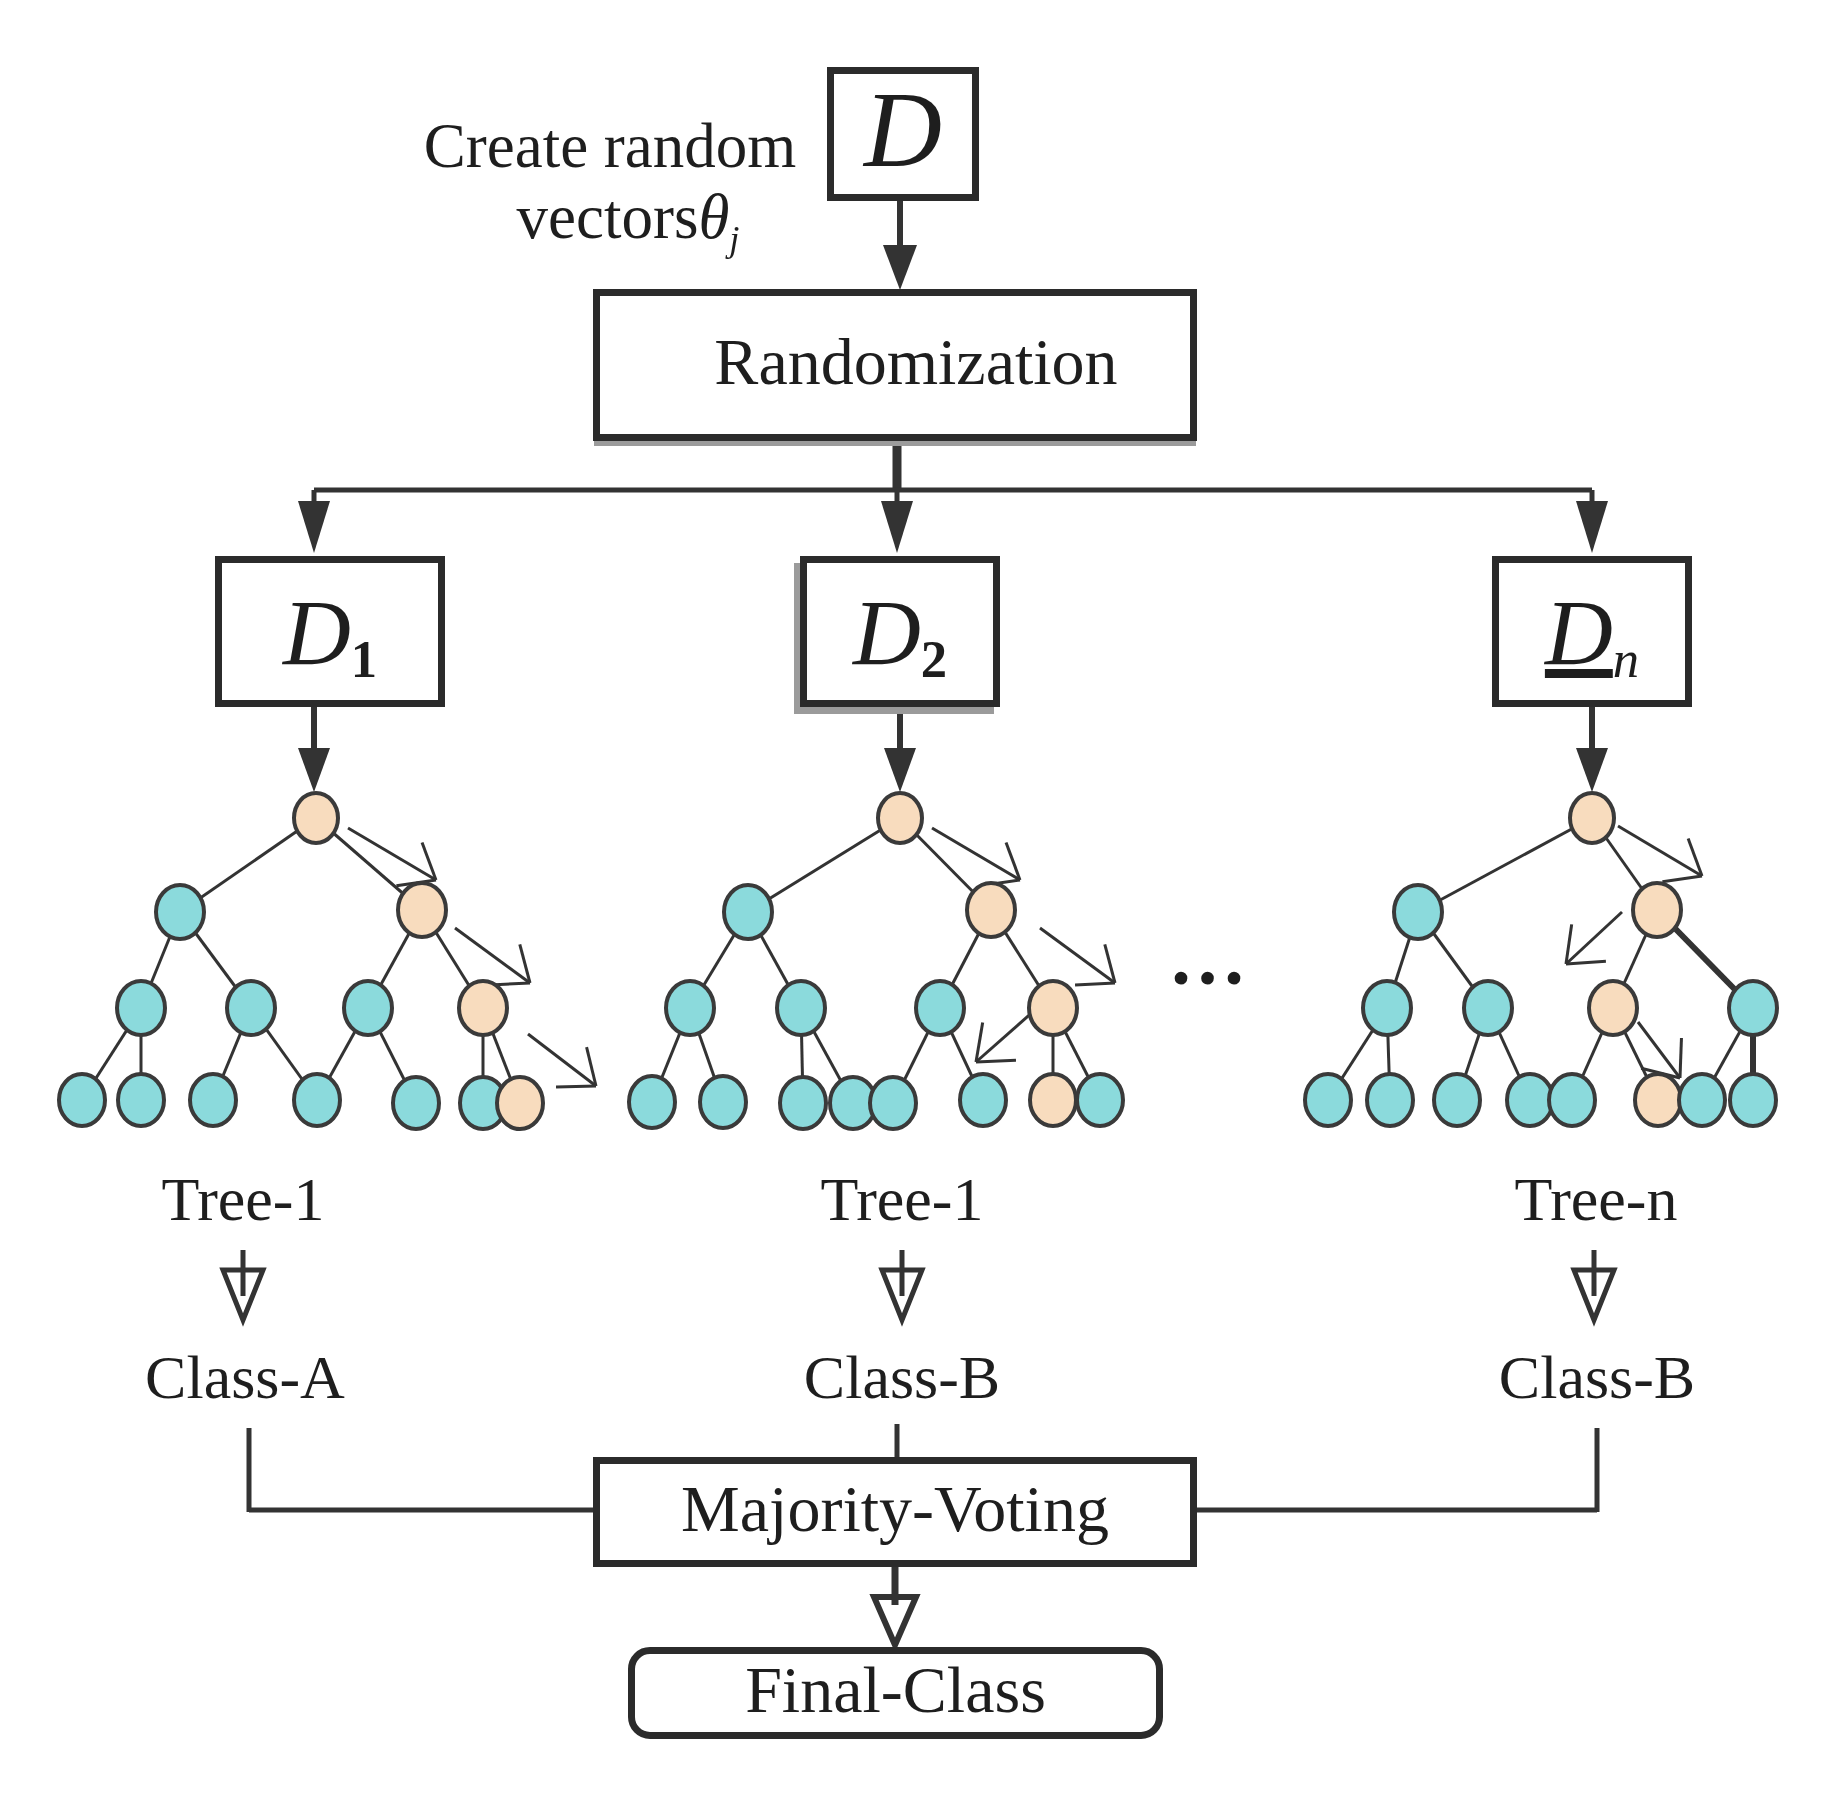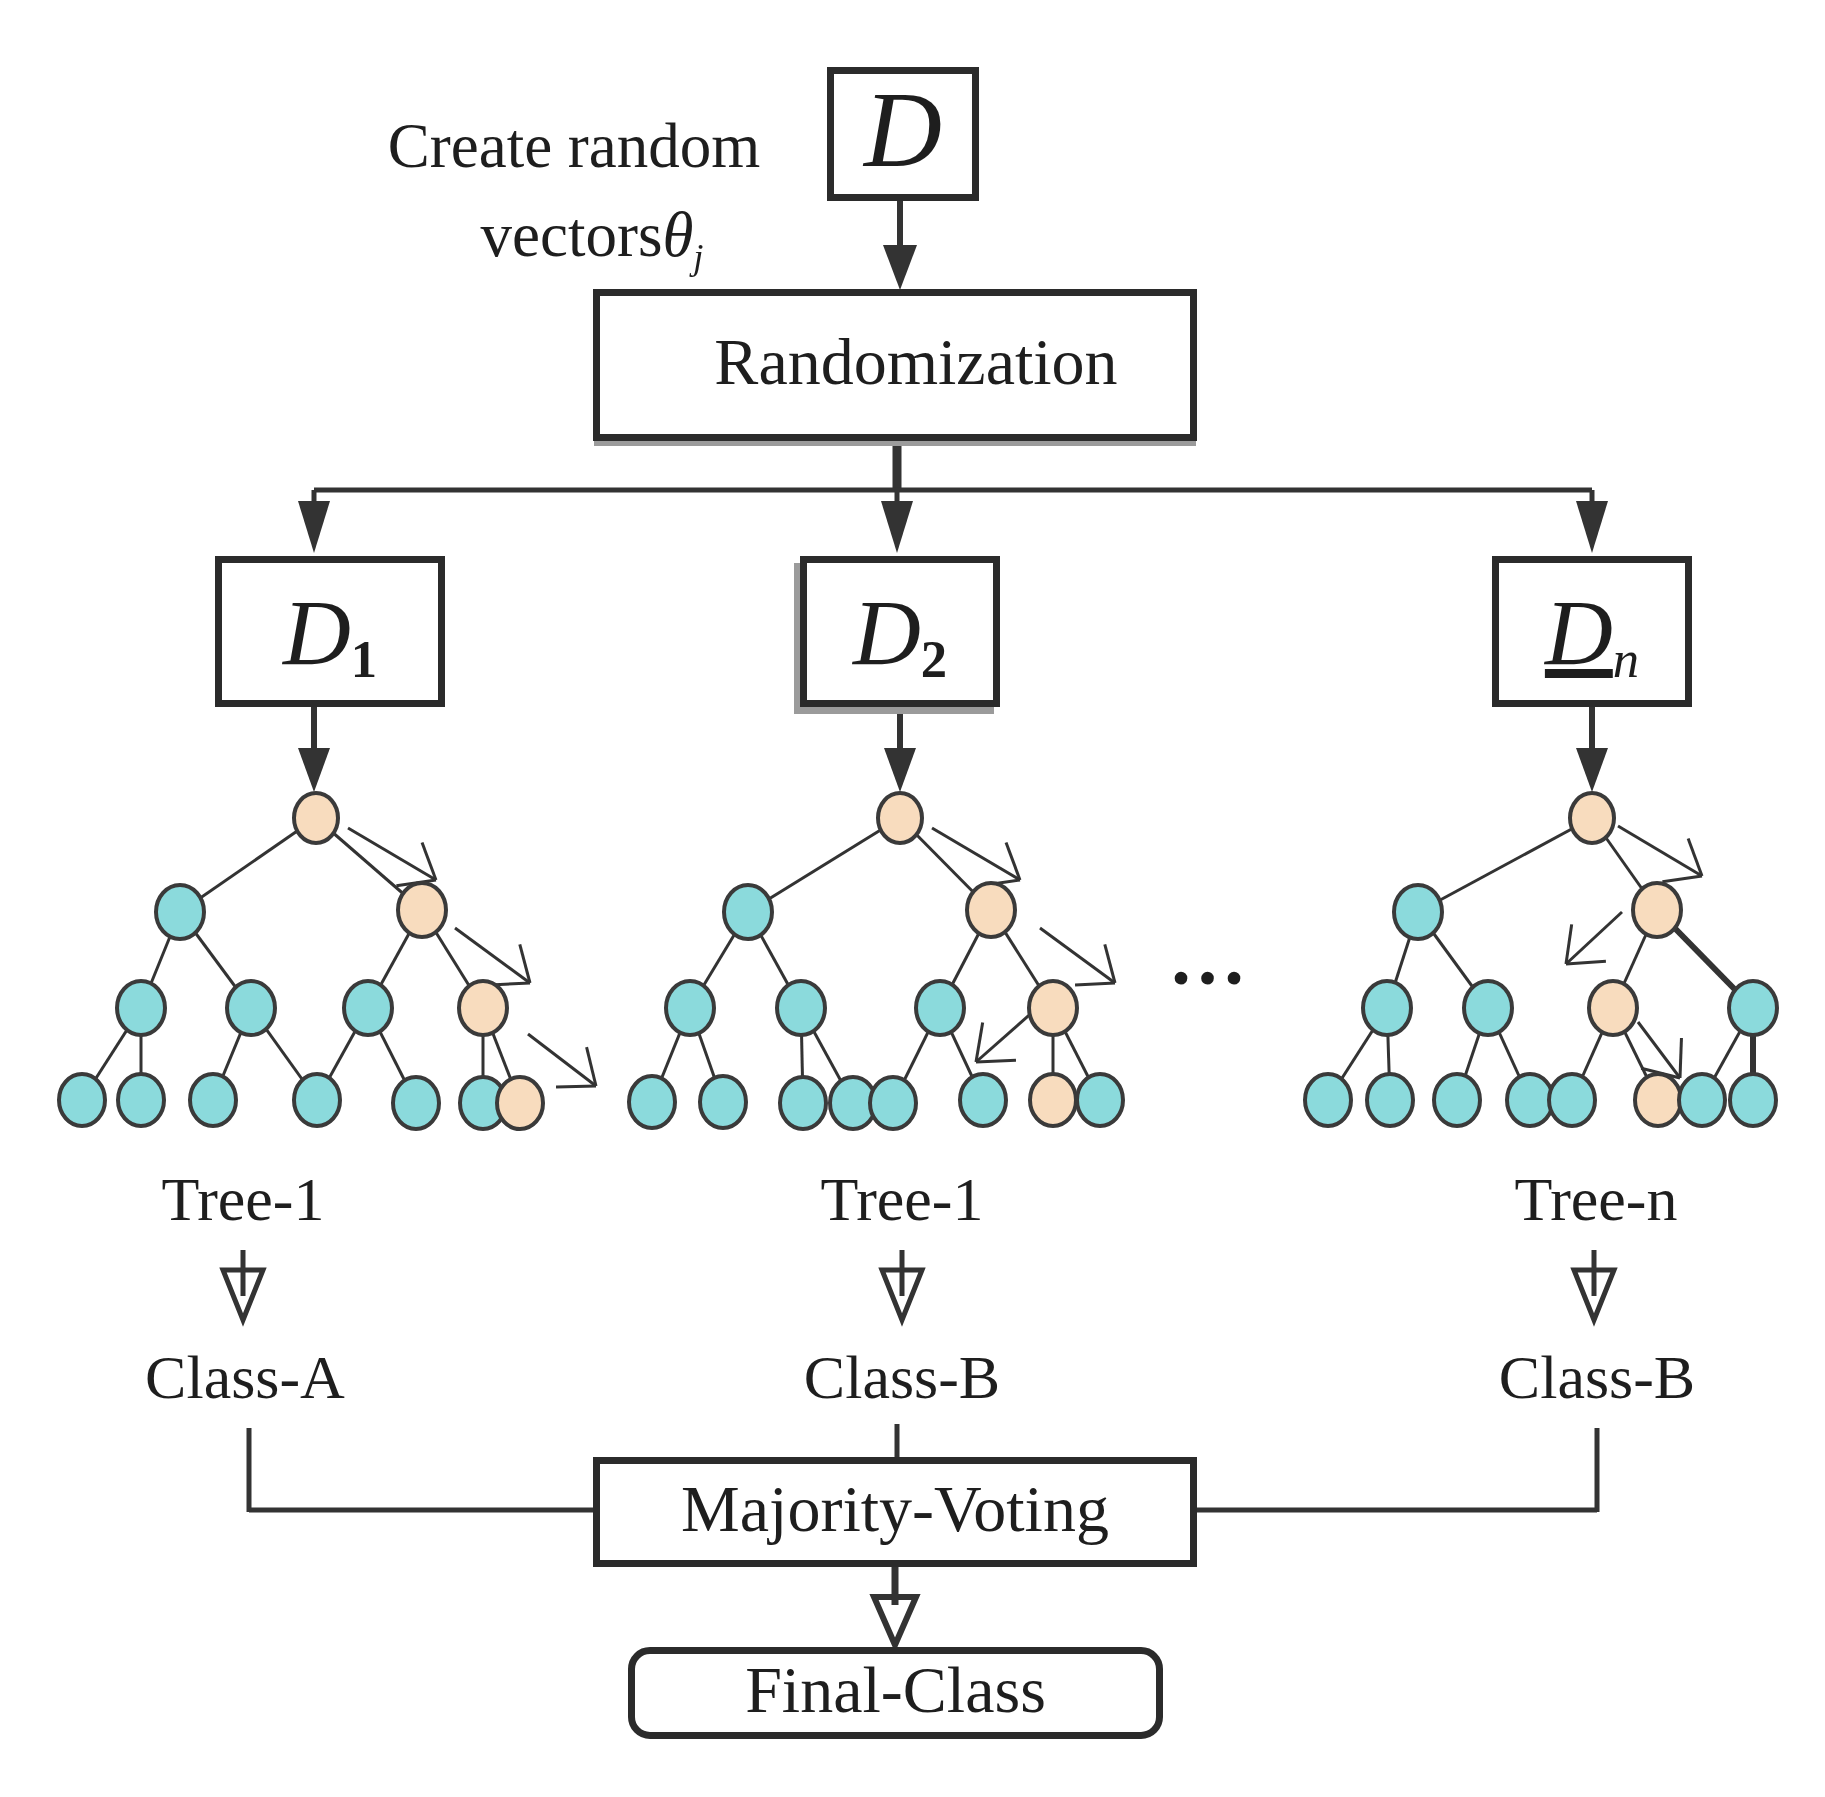--- a/index.html
+++ b/index.html
@@ -10,21 +10,21 @@
   #diagram{position:absolute;left:0;top:0;width:1825px;height:1797px;}
   .lbl{
     position:absolute;transform:translate(-50%,-50%);
     white-space:nowrap;text-align:center;color:#1e1e1e;
   }
   .box{
     position:absolute;background:#ffffff;border:7px solid #2b2b2b;
     display:flex;align-items:center;justify-content:center;
     box-sizing:border-box;white-space:nowrap;color:#1e1e1e;
   }
-  .note{font-size:63px;line-height:1;}
+  .note{font-size:63px;line-height:1;margin-left:36px;}
   .note i{font-style:italic;}
   .note sub{font-size:0.58em;font-style:italic;line-height:0;}
   .d-main{font-style:italic;font-size:108px;line-height:1;padding-bottom:8px;}
   .dataset-d{font-style:italic;font-size:94px;line-height:1;}
   .dataset-box sub{font-size:0.56em;line-height:0;font-style:normal;font-weight:700;vertical-align:-0.25em;}
   .dataset-box.dn sub{font-weight:400;font-style:italic;}
   .boxtext{font-size:66px;line-height:1;padding-bottom:6px;}
   .treelbl,.classlbl{font-size:62px;line-height:1;}
   .dots{font-size:78px;font-weight:700;letter-spacing:7px;line-height:1;}
   .shadowed{box-shadow:-6px 7px 0 0 #9b9b9b;}
@@ -176,21 +176,21 @@
       <ellipse cx="1530" cy="1100" rx="23" ry="26" fill="#8bdadc" stroke="#3a3a3a" stroke-width="4"></ellipse>
       <ellipse cx="1572" cy="1100" rx="23" ry="26" fill="#8bdadc" stroke="#3a3a3a" stroke-width="4"></ellipse>
       <ellipse cx="1658" cy="1100" rx="23" ry="26" fill="#f8dcbe" stroke="#3a3a3a" stroke-width="4"></ellipse>
       <ellipse cx="1702" cy="1100" rx="23" ry="26" fill="#8bdadc" stroke="#3a3a3a" stroke-width="4"></ellipse>
       <ellipse cx="1753" cy="1100" rx="23" ry="26" fill="#8bdadc" stroke="#3a3a3a" stroke-width="4"></ellipse>
     </svg>
 
   <div class="lbl note" style="left:574px;top:146px;">
     <span>Create random</span>
   </div>
-  <div class="lbl note" style="left:592px;top:235px;">
+  <div class="lbl note" style="left:592px;top:217px;">
     <span>vectors</span><i>θ</i><sub>j</sub>
   </div>
 
   <div class="box" style="left:827px;top:67px;width:152px;height:134px;">
     <span class="d-main">D</span>
   </div>
 
   <div class="box shadow-b" style="left:593px;top:289px;width:604px;height:152px;">
     <span class="boxtext">Randomization</span>
   </div>

